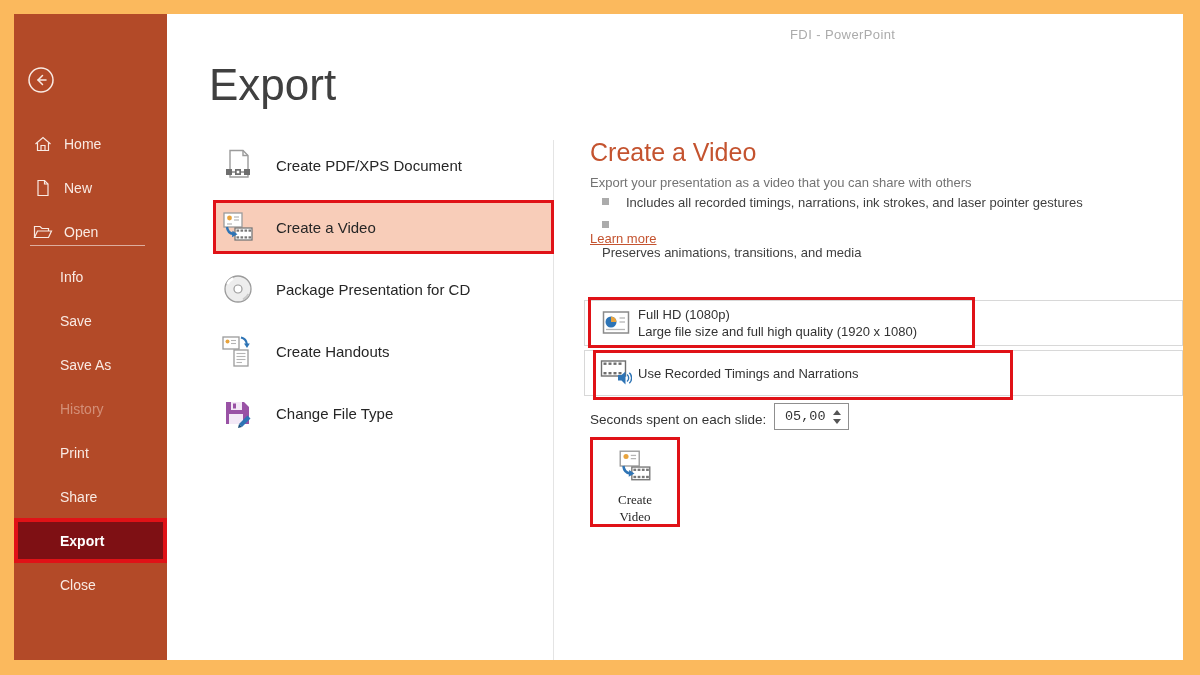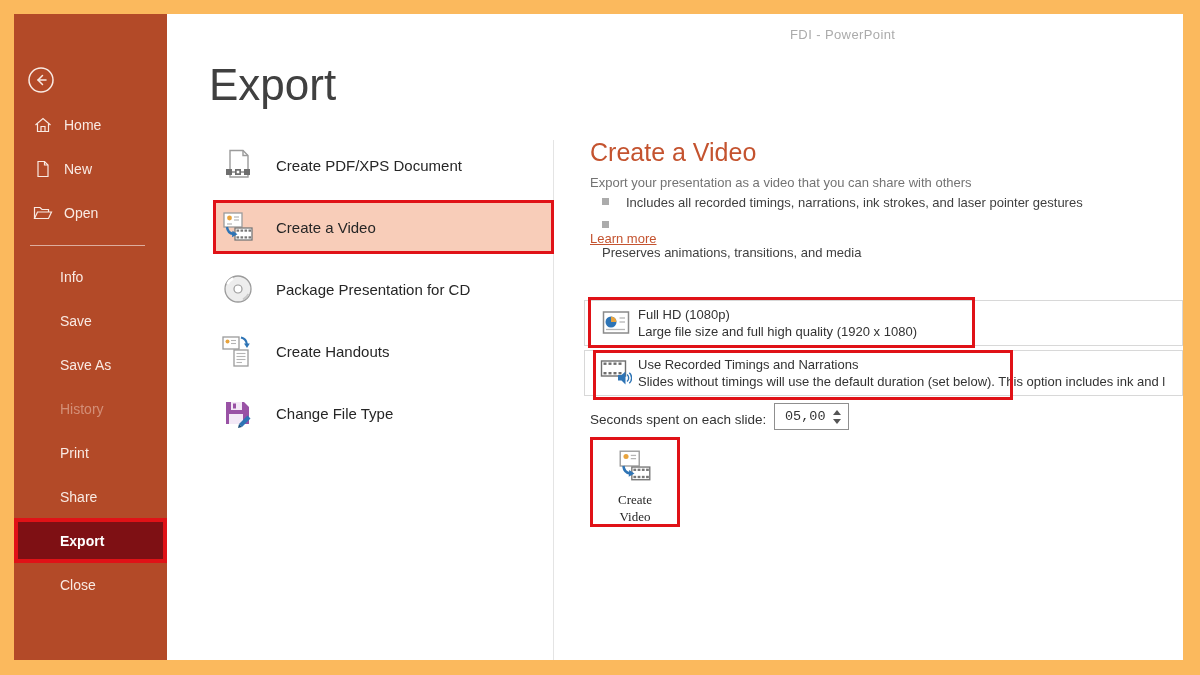--- a/index.html
+++ b/index.html
@@ -3,21 +3,21 @@
 <meta charset="utf-8">
 <style>
   * { margin:0; padding:0; box-sizing:border-box; }
   body { width:1200px; height:675px; overflow:hidden; font-family:"Liberation Sans", sans-serif; }
   .frame { width:1200px; height:675px; background:#FBB95D; padding:14px 17px 15px 14px; }
   .window { width:100%; height:100%; background:#fff; display:flex; position:relative; overflow:hidden; }
 
   
   .sidebar { width:153px; flex:none; background:#B34A28; position:relative; color:#F9EAE3; }
   .back-button { position:absolute; top:52px; left:13px; width:28px; height:28px; cursor:pointer; }
-  .nav-top { position:absolute; top:89px; left:0; right:0; }
+  .nav-top { position:absolute; top:108px; left:0; right:0; }
   .side-item { height:44px; display:flex; align-items:center; padding-left:19px; gap:11px; font-size:14px; cursor:pointer; }
   .side-item .icn { width:20px; height:18px; display:flex; align-items:center; justify-content:center; }
   .side-divider { position:absolute; top:231px; left:16px; width:115px; height:1px; background:rgba(255,255,255,.55); }
   .nav-menu { position:absolute; top:241px; left:0; right:0; }
   .menu-item { height:44px; display:flex; align-items:center; padding-left:46px; font-size:14px; cursor:pointer; }
   .menu-item.disabled { color:rgba(255,235,226,.42); }
   .menu-item.active { background:#7E1014; color:#fff; font-weight:600; }
 
   
   .main { flex:1; position:relative; }
@@ -281,21 +281,20 @@
                 <rect x="13.5" y="13" width="3" height="2.4"></rect>
                 <rect x="18.5" y="13" width="3" height="2.4"></rect>
             </g>
             <polygon points="18,16 21.5,16 25.5,12.5 25.5,25.5 21.5,21.5 18,21.5" fill="#2E74B5"></polygon>
             <path d="M27 15.5 A4.5 4.5 0 0 1 27 22.5" fill="none" stroke="#2E74B5" stroke-width="1.4"></path>
             <path d="M29.3 13.8 A7 7 0 0 1 29.3 24.2" fill="none" stroke="#2E74B5" stroke-width="1.4"></path>
           </svg>
         </span>
         <span class="drop-text">
           <span class="drop-title">Use Recorded Timings and Narrations</span>
-          <span class="drop-sub">Slides without timings will use the default duration (set below). This option includes ink and l</span>
         </span>
       </div>
 
       <div class="seconds-label">Seconds spent on each slide:</div>
       <div class="spinner">
         <span class="spin-val">05,00</span>
         <span class="spin-arrows">
           <span class="tri-up"></span>
           <span class="tri-dn"></span>
         </span>

